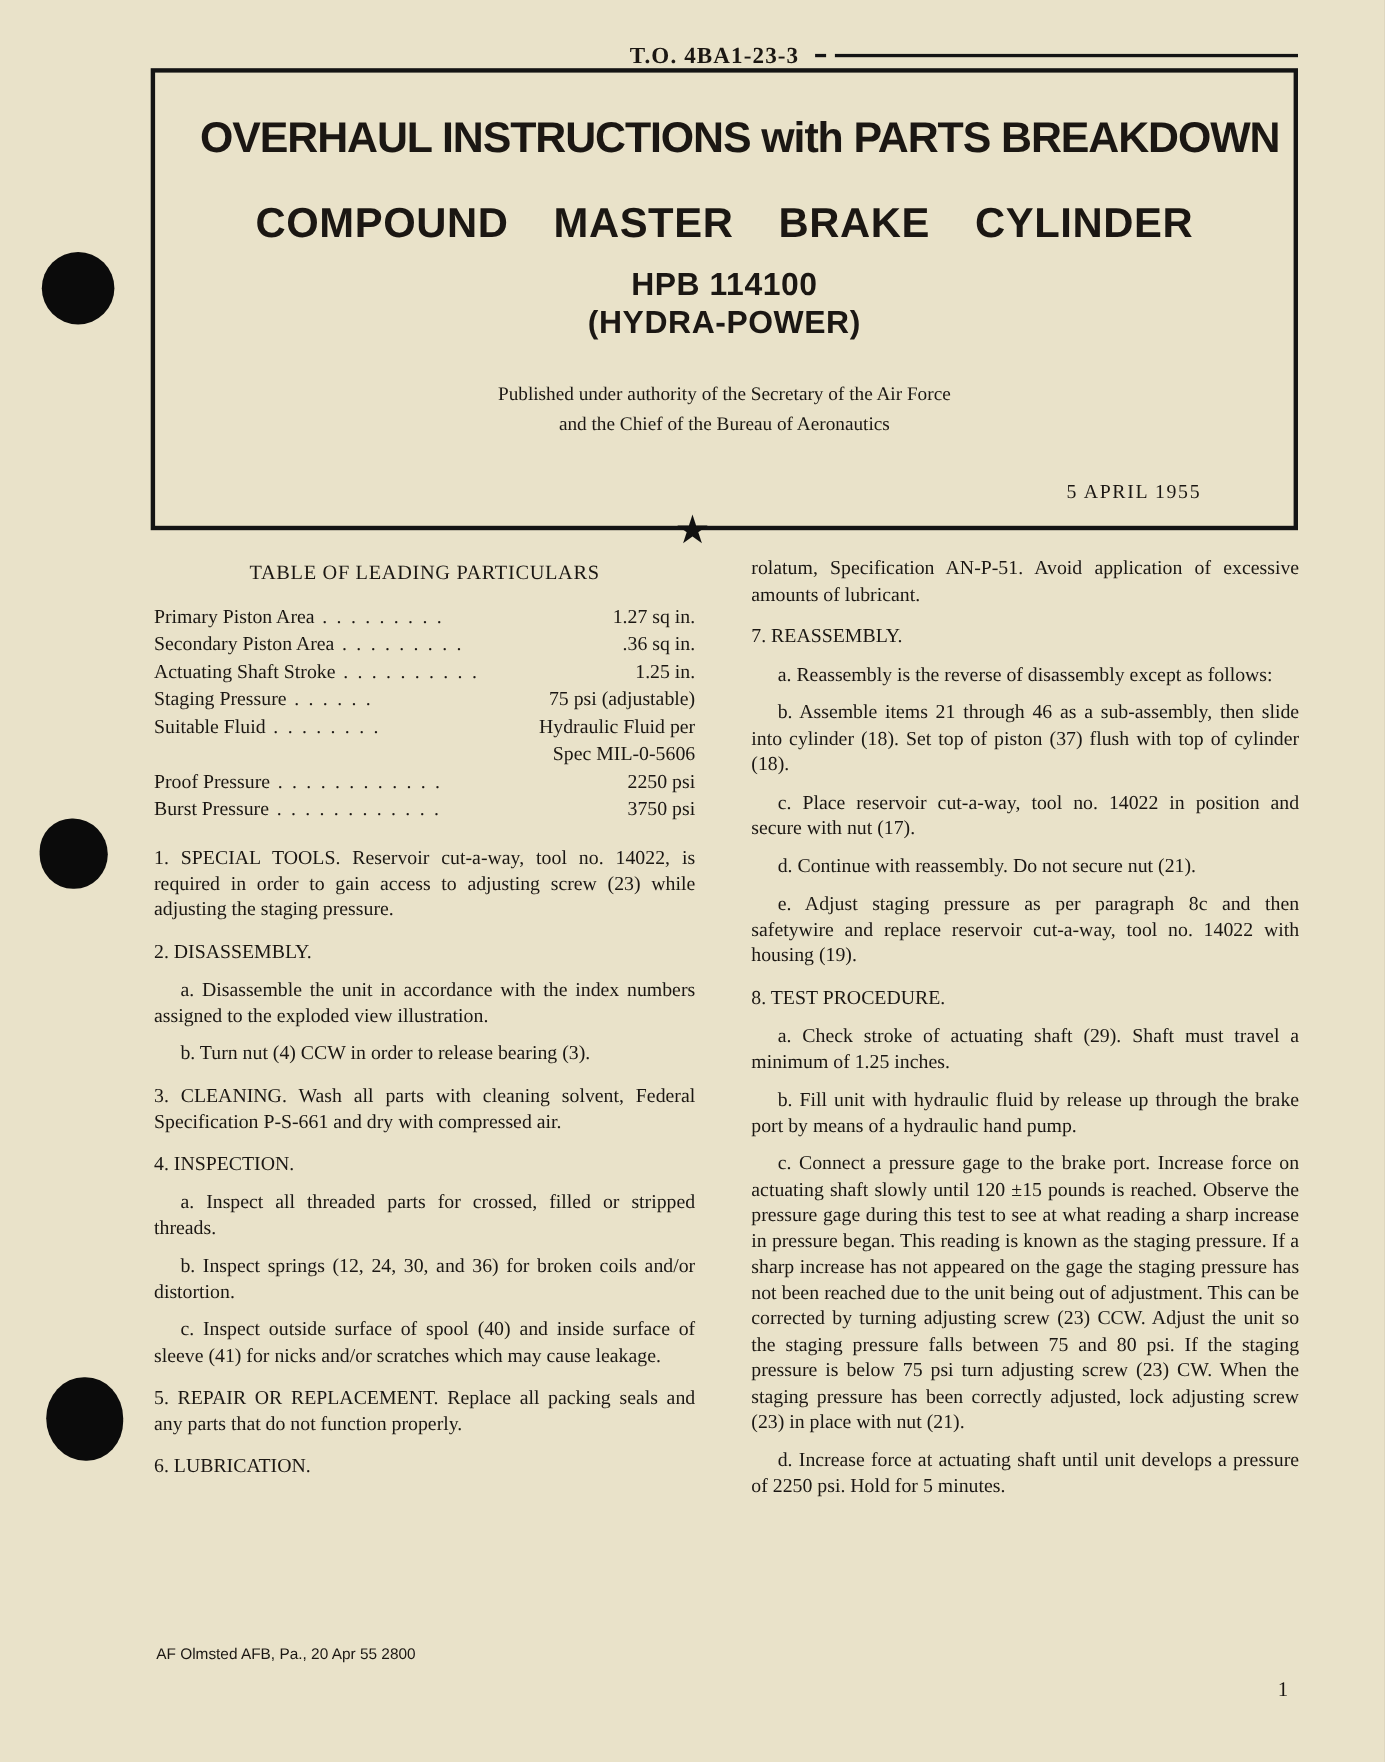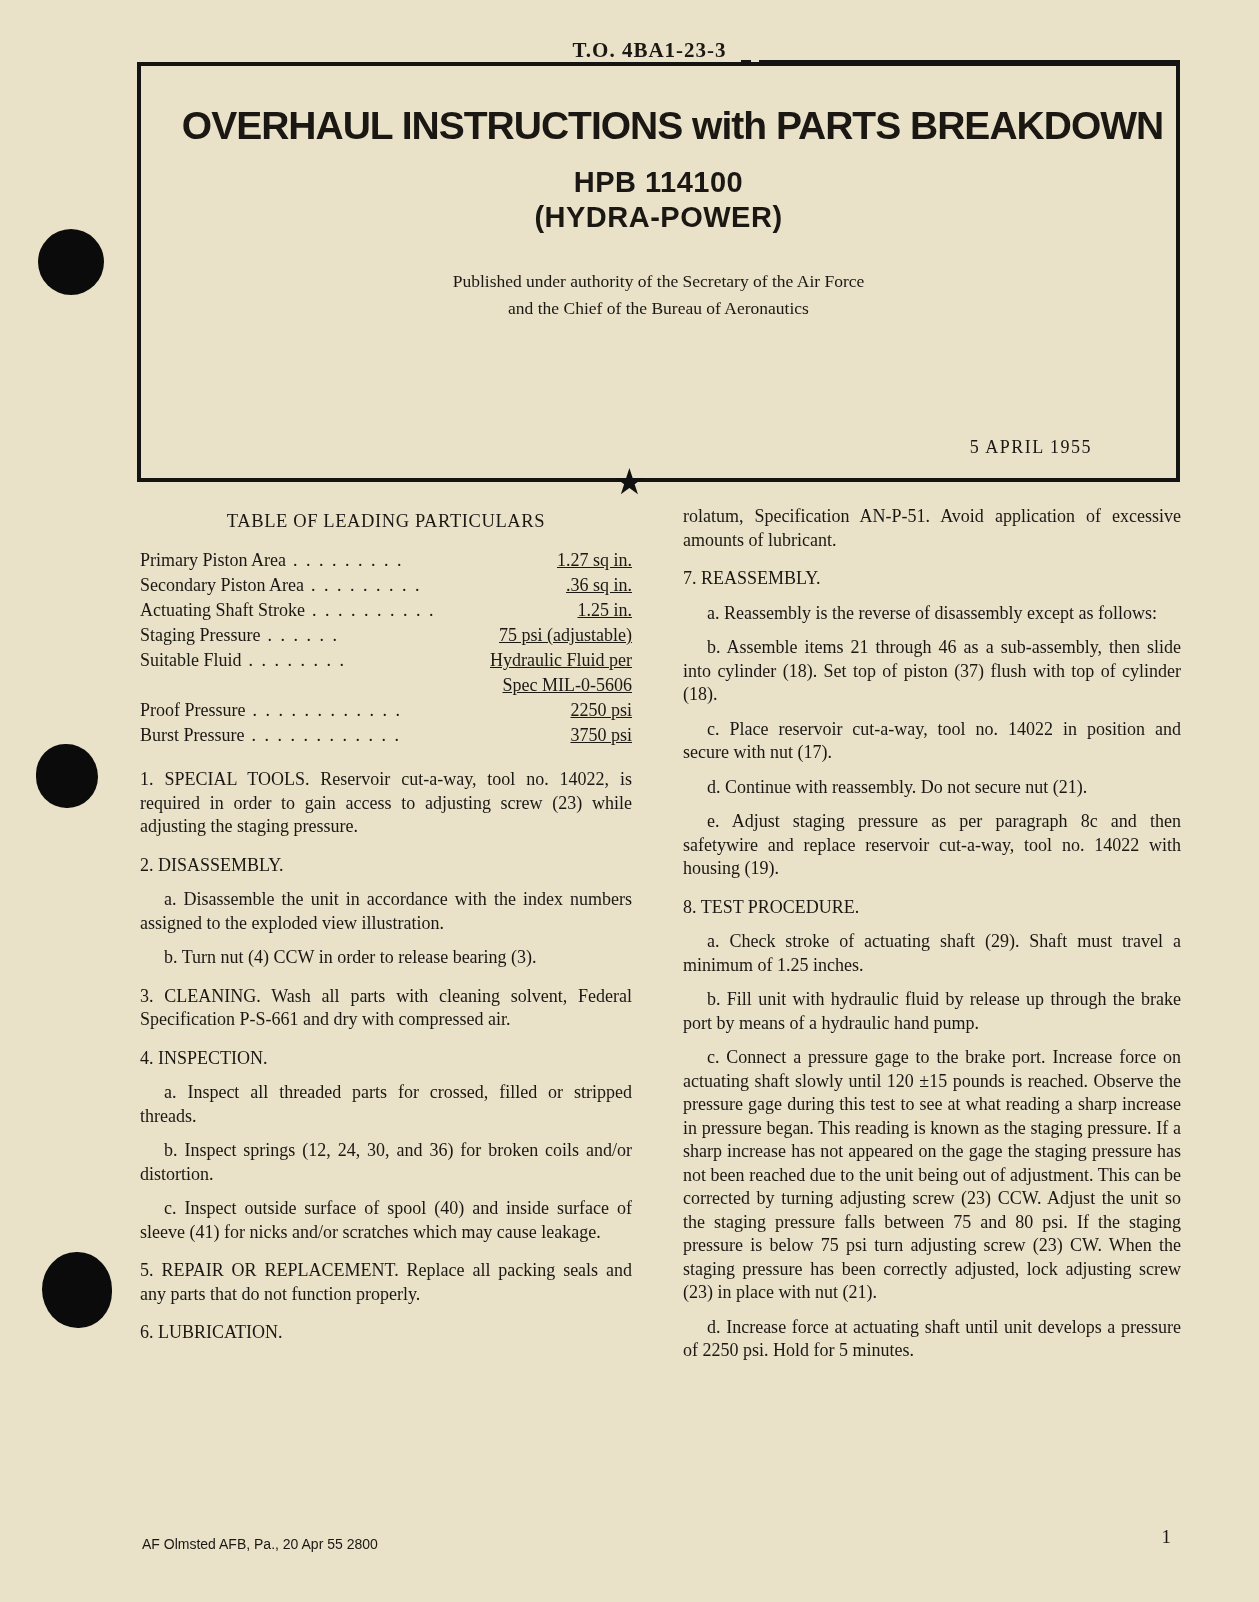--- a/index.html
+++ b/index.html
@@ -14,21 +14,21 @@
   }
   
   .hole{position:absolute;background:#0b0b0b;border-radius:50%;}
   .hole-1{left:38px;top:229px;width:66px;height:66px;}
   .hole-2{left:36px;top:744px;width:62px;height:64px;border-radius:48% 52% 50% 50%;}
   .hole-3{left:42px;top:1252px;width:70px;height:76px;border-radius:50% 50% 48% 52%;}
 
   
   .to-line{
     position:absolute;left:137px;top:38px;width:1043px;
-    display:flex;align-items:flex-end;
+    display:flex;align-items:center;
   }
   .to-line .spacer{flex:1;}
   .to-line .to-text{
     font-size:21px;font-weight:bold;letter-spacing:1px;
     padding:0 14px;white-space:nowrap;
   }
   .to-line .dash{width:10px;height:3px;background:#141414;margin-right:8px;}
   .to-line .rule{flex:1;height:3px;background:#141414;}
 
   
@@ -75,33 +75,33 @@
     text-align:center;font-size:18.5px;letter-spacing:0.6px;
     margin:6px 0 16px 0;white-space:nowrap;
   }
   .tlp{margin-bottom:20px;}
   .tlp-row{display:flex;font-size:18px;line-height:25px;}
   .tlp-label{white-space:nowrap;}
   .tlp-dots{
     flex:1;overflow:hidden;white-space:nowrap;
     padding:0 7px;letter-spacing:2px;
   }
-  .tlp-value{white-space:nowrap;text-decoration:underline;}
+  .tlp-value{white-space:nowrap;}
   .tlp-cont{justify-content:flex-end;}
 
   .para{
     font-size:18px;line-height:23.5px;
     margin:0 0 11px 0;text-align:justify;
   }
   .para.ind{text-indent:24px;}
   .para.gap{margin-top:15px;}
 
   
   .footer-imprint{
-    position:absolute;left:142px;top:1536px;
+    position:absolute;left:142px;top:1495px;
     font-family:"Liberation Sans", sans-serif;font-size:14px;
   }
   .page-number{
     position:absolute;right:88px;top:1526px;font-size:19px;
   }
 </style>
 </head>
 <body>
 
 <div class="page">
@@ -112,20 +112,21 @@
 
   <div class="to-line">
     <span class="spacer"></span>
     <span class="to-text">T.O. 4BA1-23-3</span>
     <span class="dash"></span>
     <span class="rule"></span>
   </div>
 
   <div class="header-box">
     <div class="doc-title">OVERHAUL INSTRUCTIONS with PARTS BREAKDOWN</div>
+    <div class="doc-subtitle">COMPOUND MASTER BRAKE CYLINDER</div>
     <div class="part-number">HPB 114100</div>
     <div class="brand-name">(HYDRA-POWER)</div>
     <div class="authority">
       <div>Published under authority of the Secretary of the Air Force</div>
       <div>and the Chief of the Bureau of Aeronautics</div>
     </div>
     <div class="pub-date">5 APRIL 1955</div>
   </div>
 
   <div class="star">★</div>

